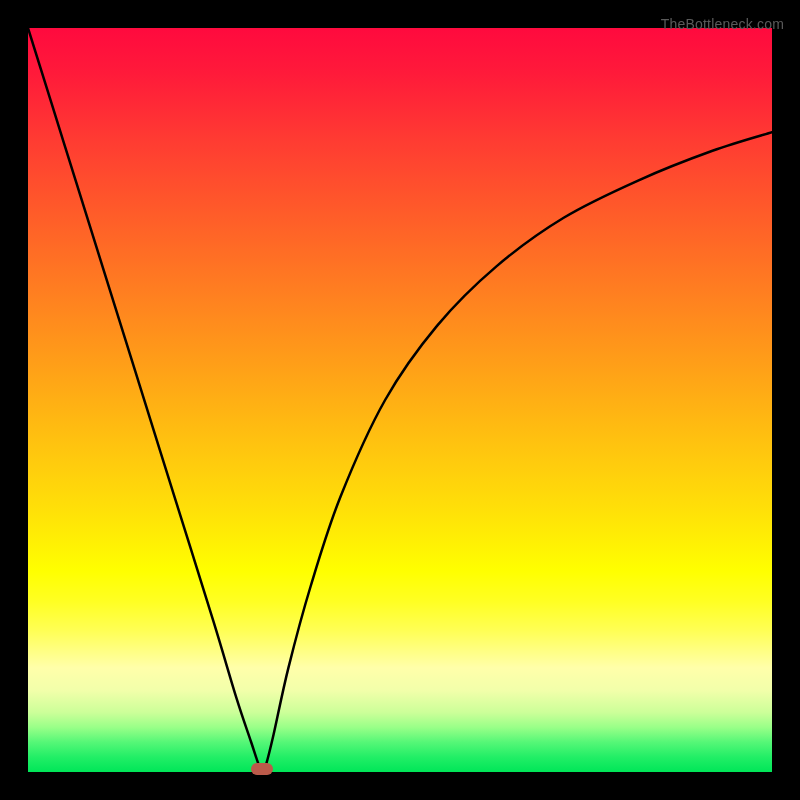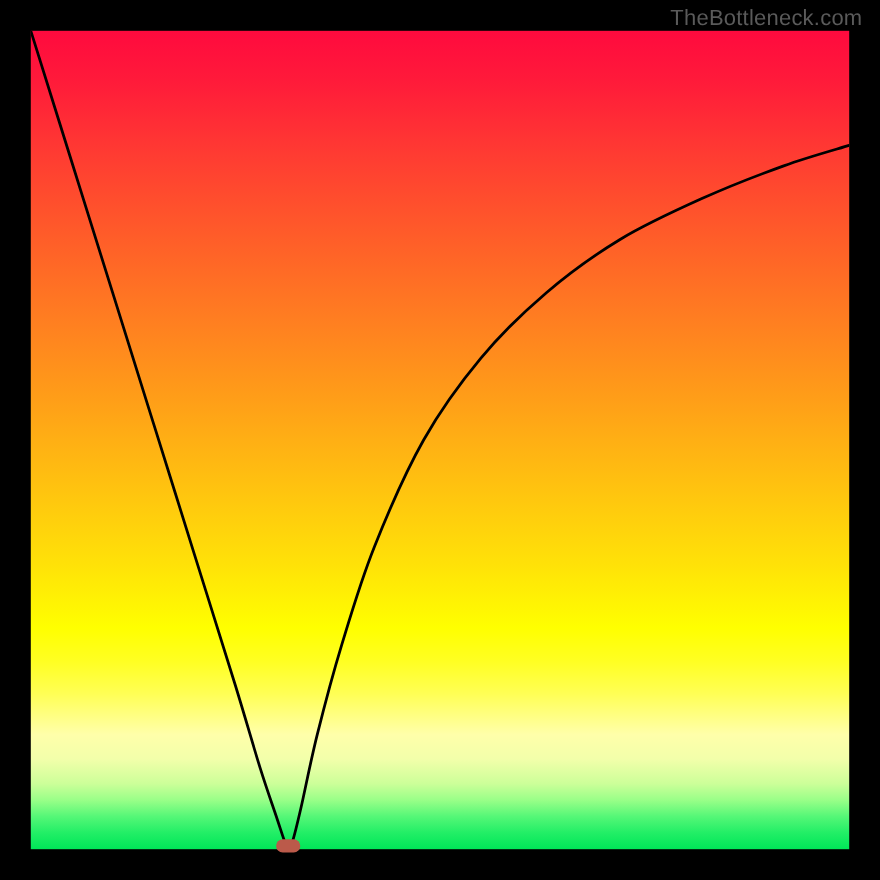--- a/index.html
+++ b/index.html
@@ -32,23 +32,23 @@
       #f2ffaa 89%,
       #ccff99 92%,
       #99ff88 94%,
       #55f777 96%,
       #22ee66 98%,
       #00e658 100%
     );
   }
   .watermark {
     position: absolute;
-    top: 6px;
+    top: 16px;
     right: 16px;
-    font-size: 20px;
+    font-size: 14px;
     font-weight: 500;
     color: #5a5a5a;
     letter-spacing: 0.2px;
     z-index: 5;
   }
   svg.curve {
     position: absolute;
     left: 0;
     top: 0;
     width: 744px;

